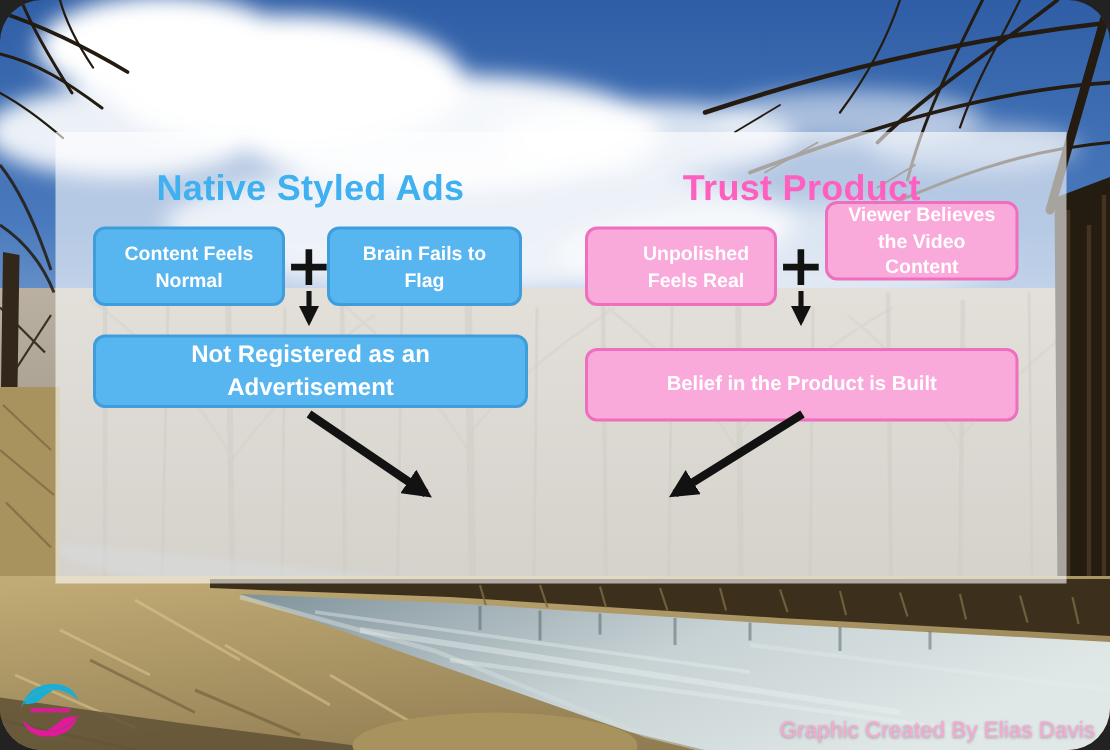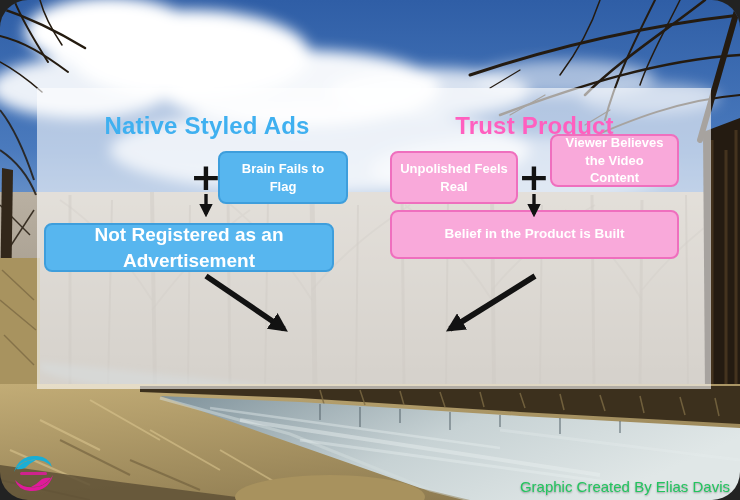--- a/index.html
+++ b/index.html
@@ -34,21 +34,21 @@
     font-family:"DejaVu Sans","Liberation Sans",sans-serif;z-index:4;
   }
   .conversion{
     position:absolute;left:266px;top:317px;width:200px;height:32px;
     text-align:center;font-size:27px;font-weight:800;color:var(--ink);
     font-family:"DejaVu Sans","Liberation Sans",sans-serif;letter-spacing:.5px;
     z-index:4;
   }
   .arrows{position:absolute;inset:0;z-index:5;pointer-events:none;}
   .credit{
-    position:absolute;right:10px;bottom:5px;color:#22c55e;font-size:15px;
+    position:absolute;right:10px;bottom:5px;color:#f9a8d4;font-size:15px;
     text-shadow:0 1px 2px rgba(0,0,0,.35);z-index:6;
   }
   .logo{position:absolute;left:11px;top:451px;width:45px;height:45px;z-index:6;}
 </style>
 </head>
 <body>
 
 <div class="stage">
 
   <svg class="photo" width="740" height="500" viewBox="0 0 740 500" aria-hidden="true">
@@ -213,36 +213,39 @@
     </g>
     <path d="M0,465 L120,482 L260,500 L0,500 Z" fill="#5f5136" opacity="0.85"></path>
     <ellipse cx="330" cy="497" rx="95" ry="22" fill="#a8925e"></ellipse>
   </svg>
 
   <div class="panel"></div>
 
   <div class="col-title blue">Native Styled Ads</div>
   <div class="col-title pink">Trust Product</div>
 
+  <div class="node blue" style="left:62px;top:151px;width:128px;height:53px;">
+    <span>Content Feels Normal</span>
+  </div>
   <div class="plus" style="left:188px;">+</div>
   <div class="node blue" style="left:218px;top:151px;width:130px;height:53px;">
     <span>Brain Fails to Flag</span>
   </div>
-  <div class="node blue" style="left:44px;top:223px;width:290px;height:49px;font-size:19px;">
+  <div class="node blue" style="left:62px;top:223px;width:290px;height:49px;font-size:16px;">
     <span>Not Registered as an Advertisement</span>
   </div>
 
-  <div class="node pink" style="left:390px;top:151px;width:128px;height:53px;">
+  <div class="node pink" style="left:390px;top:151px;width:128px;height:53px;padding-left:28px;">
     <span>Unpolished Feels Real</span>
   </div>
   <div class="plus" style="left:516px;">+</div>
   <div class="node pink" style="left:550px;top:134px;width:129px;height:53px;">
     <span>Viewer Believes the Video Content</span>
   </div>
-  <div class="node pink" style="left:390px;top:210px;width:289px;height:49px;font-size:13.5px;">
+  <div class="node pink" style="left:390px;top:232px;width:289px;height:49px;font-size:13.5px;">
     <span>Belief in the Product is Built</span>
   </div>
 
   <svg class="arrows" width="740" height="500" viewBox="0 0 740 500" aria-hidden="true">
     <defs>
       <marker id="ah" viewBox="0 0 10 10" refX="7.5" refY="5" markerWidth="4" markerHeight="4" orient="auto-start-reverse">
         <path d="M0,0 L10,5 L0,10 Z" fill="#121212"></path>
       </marker>
       <marker id="ahBig" viewBox="0 0 10 10" refX="7.5" refY="5" markerWidth="3.4" markerHeight="3.4" orient="auto-start-reverse">
         <path d="M0,0 L10,5 L0,10 Z" fill="#121212"></path>

